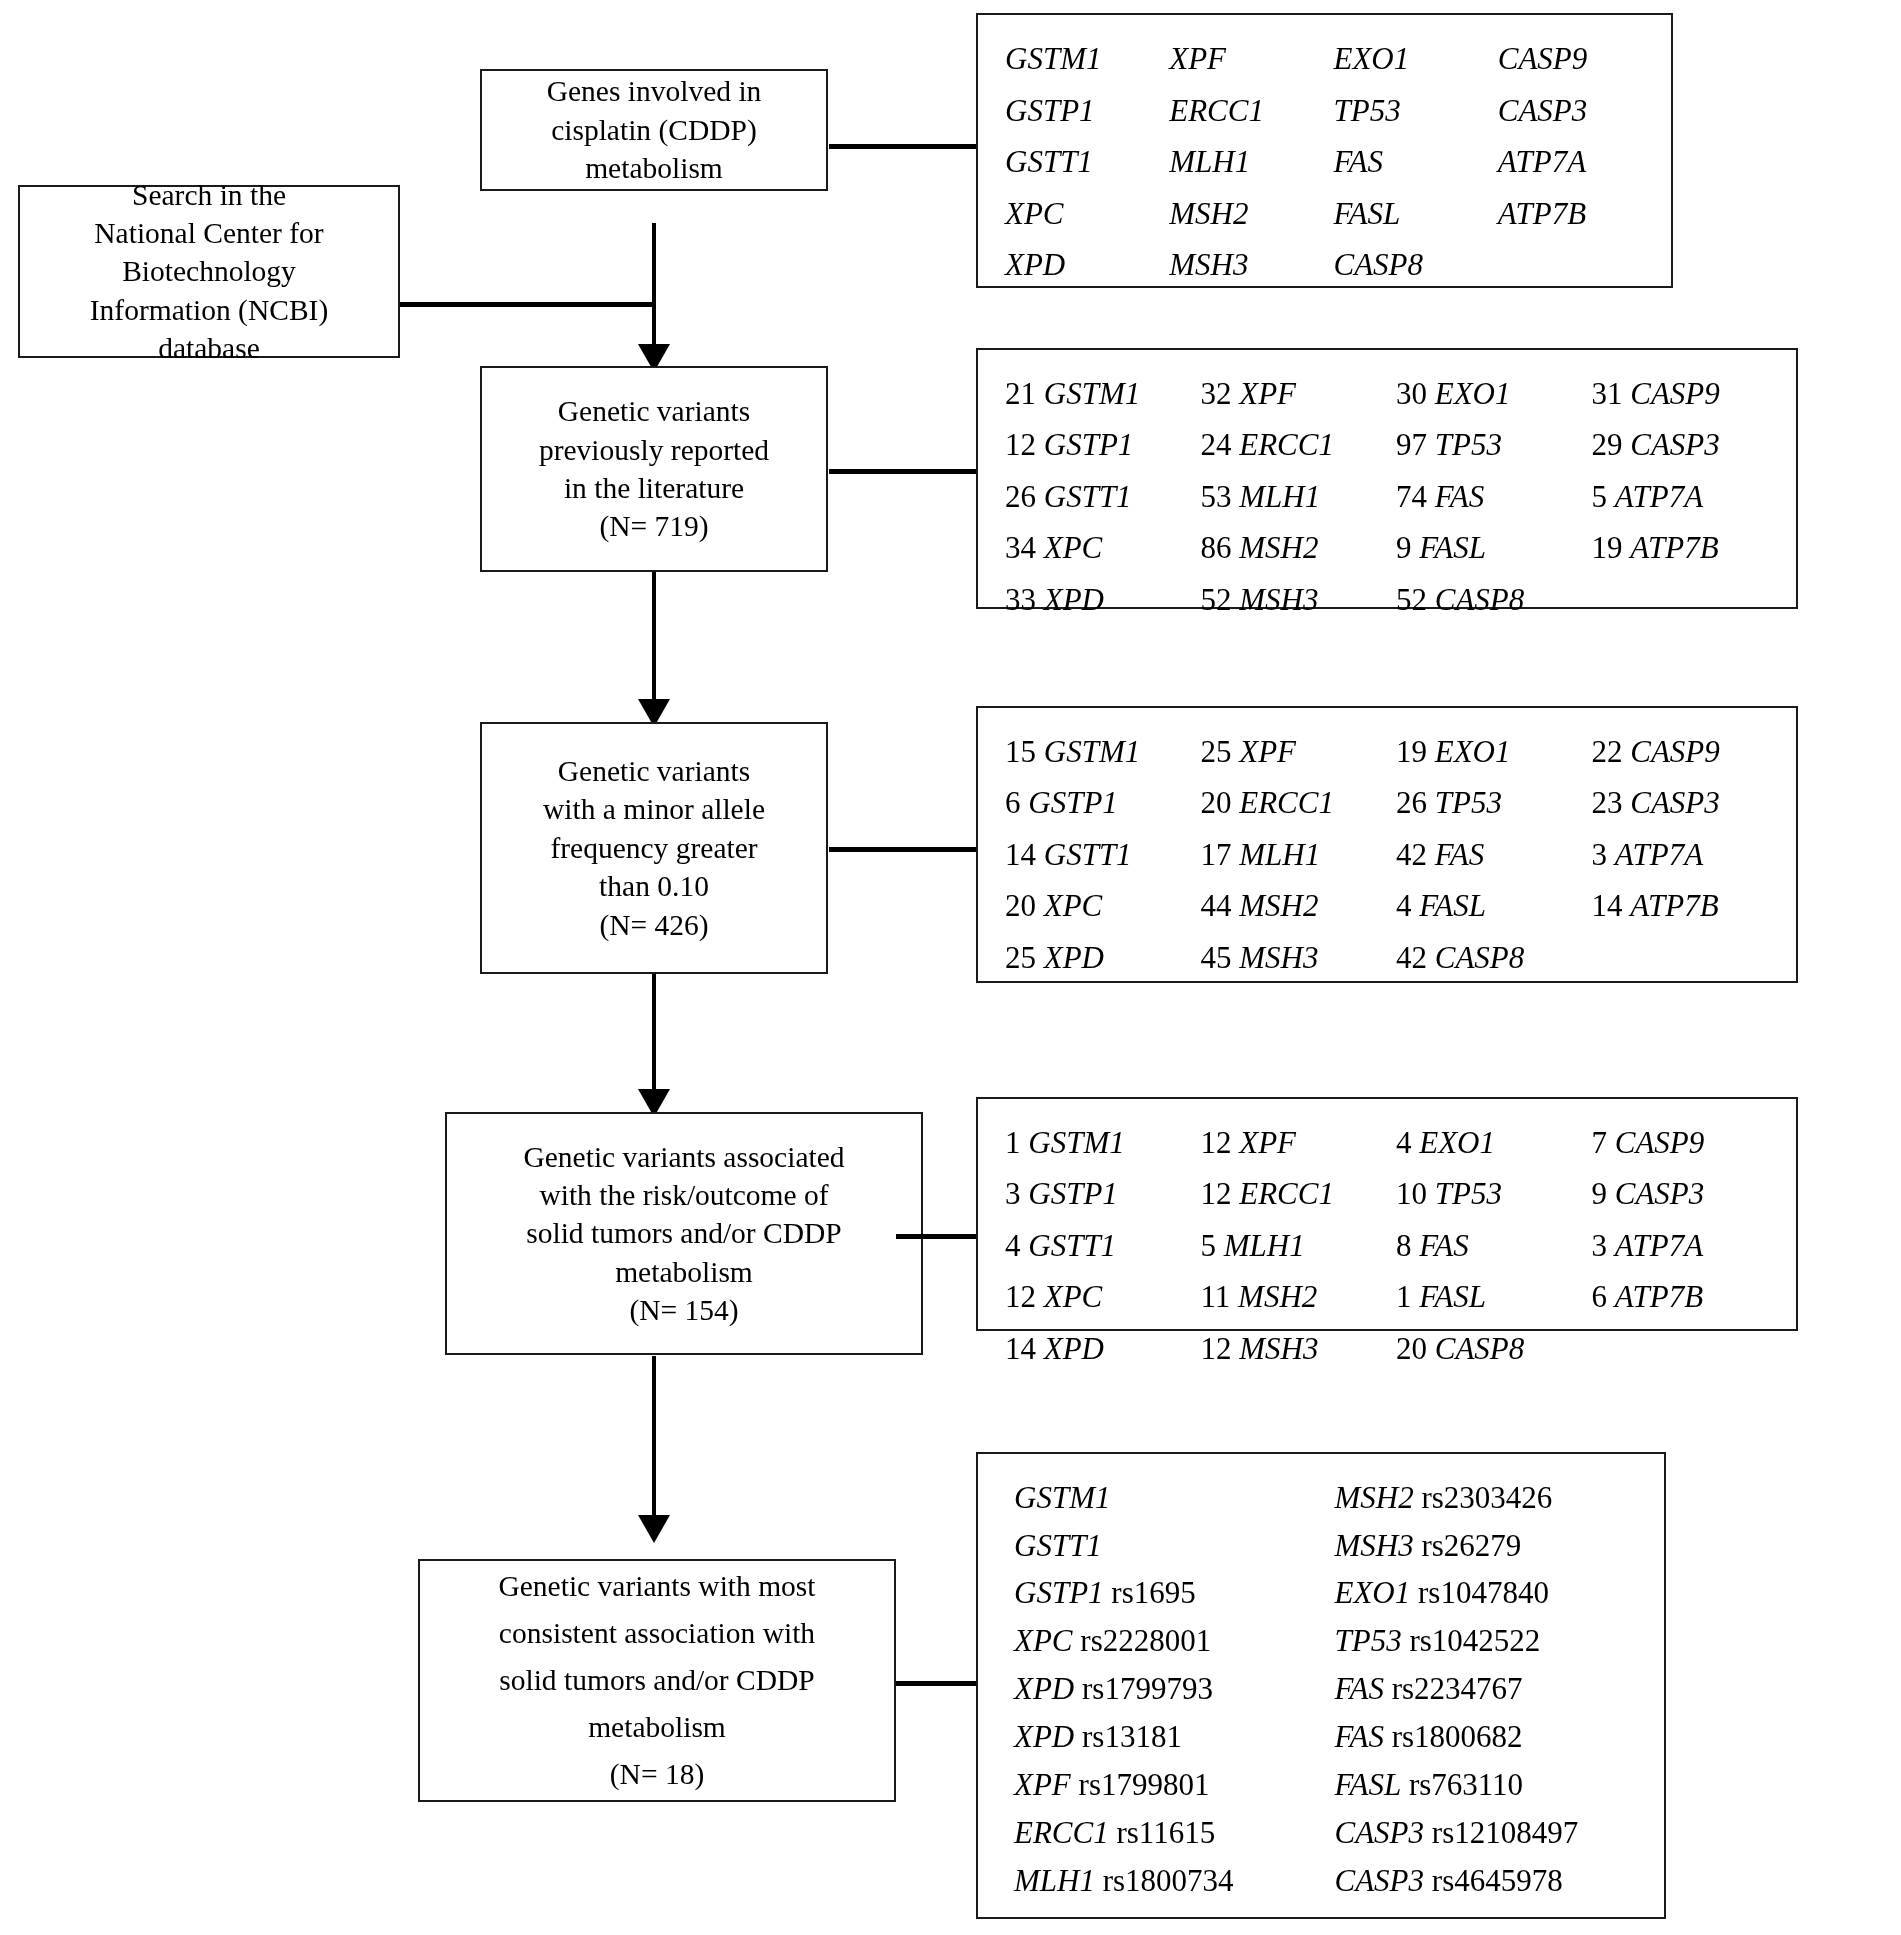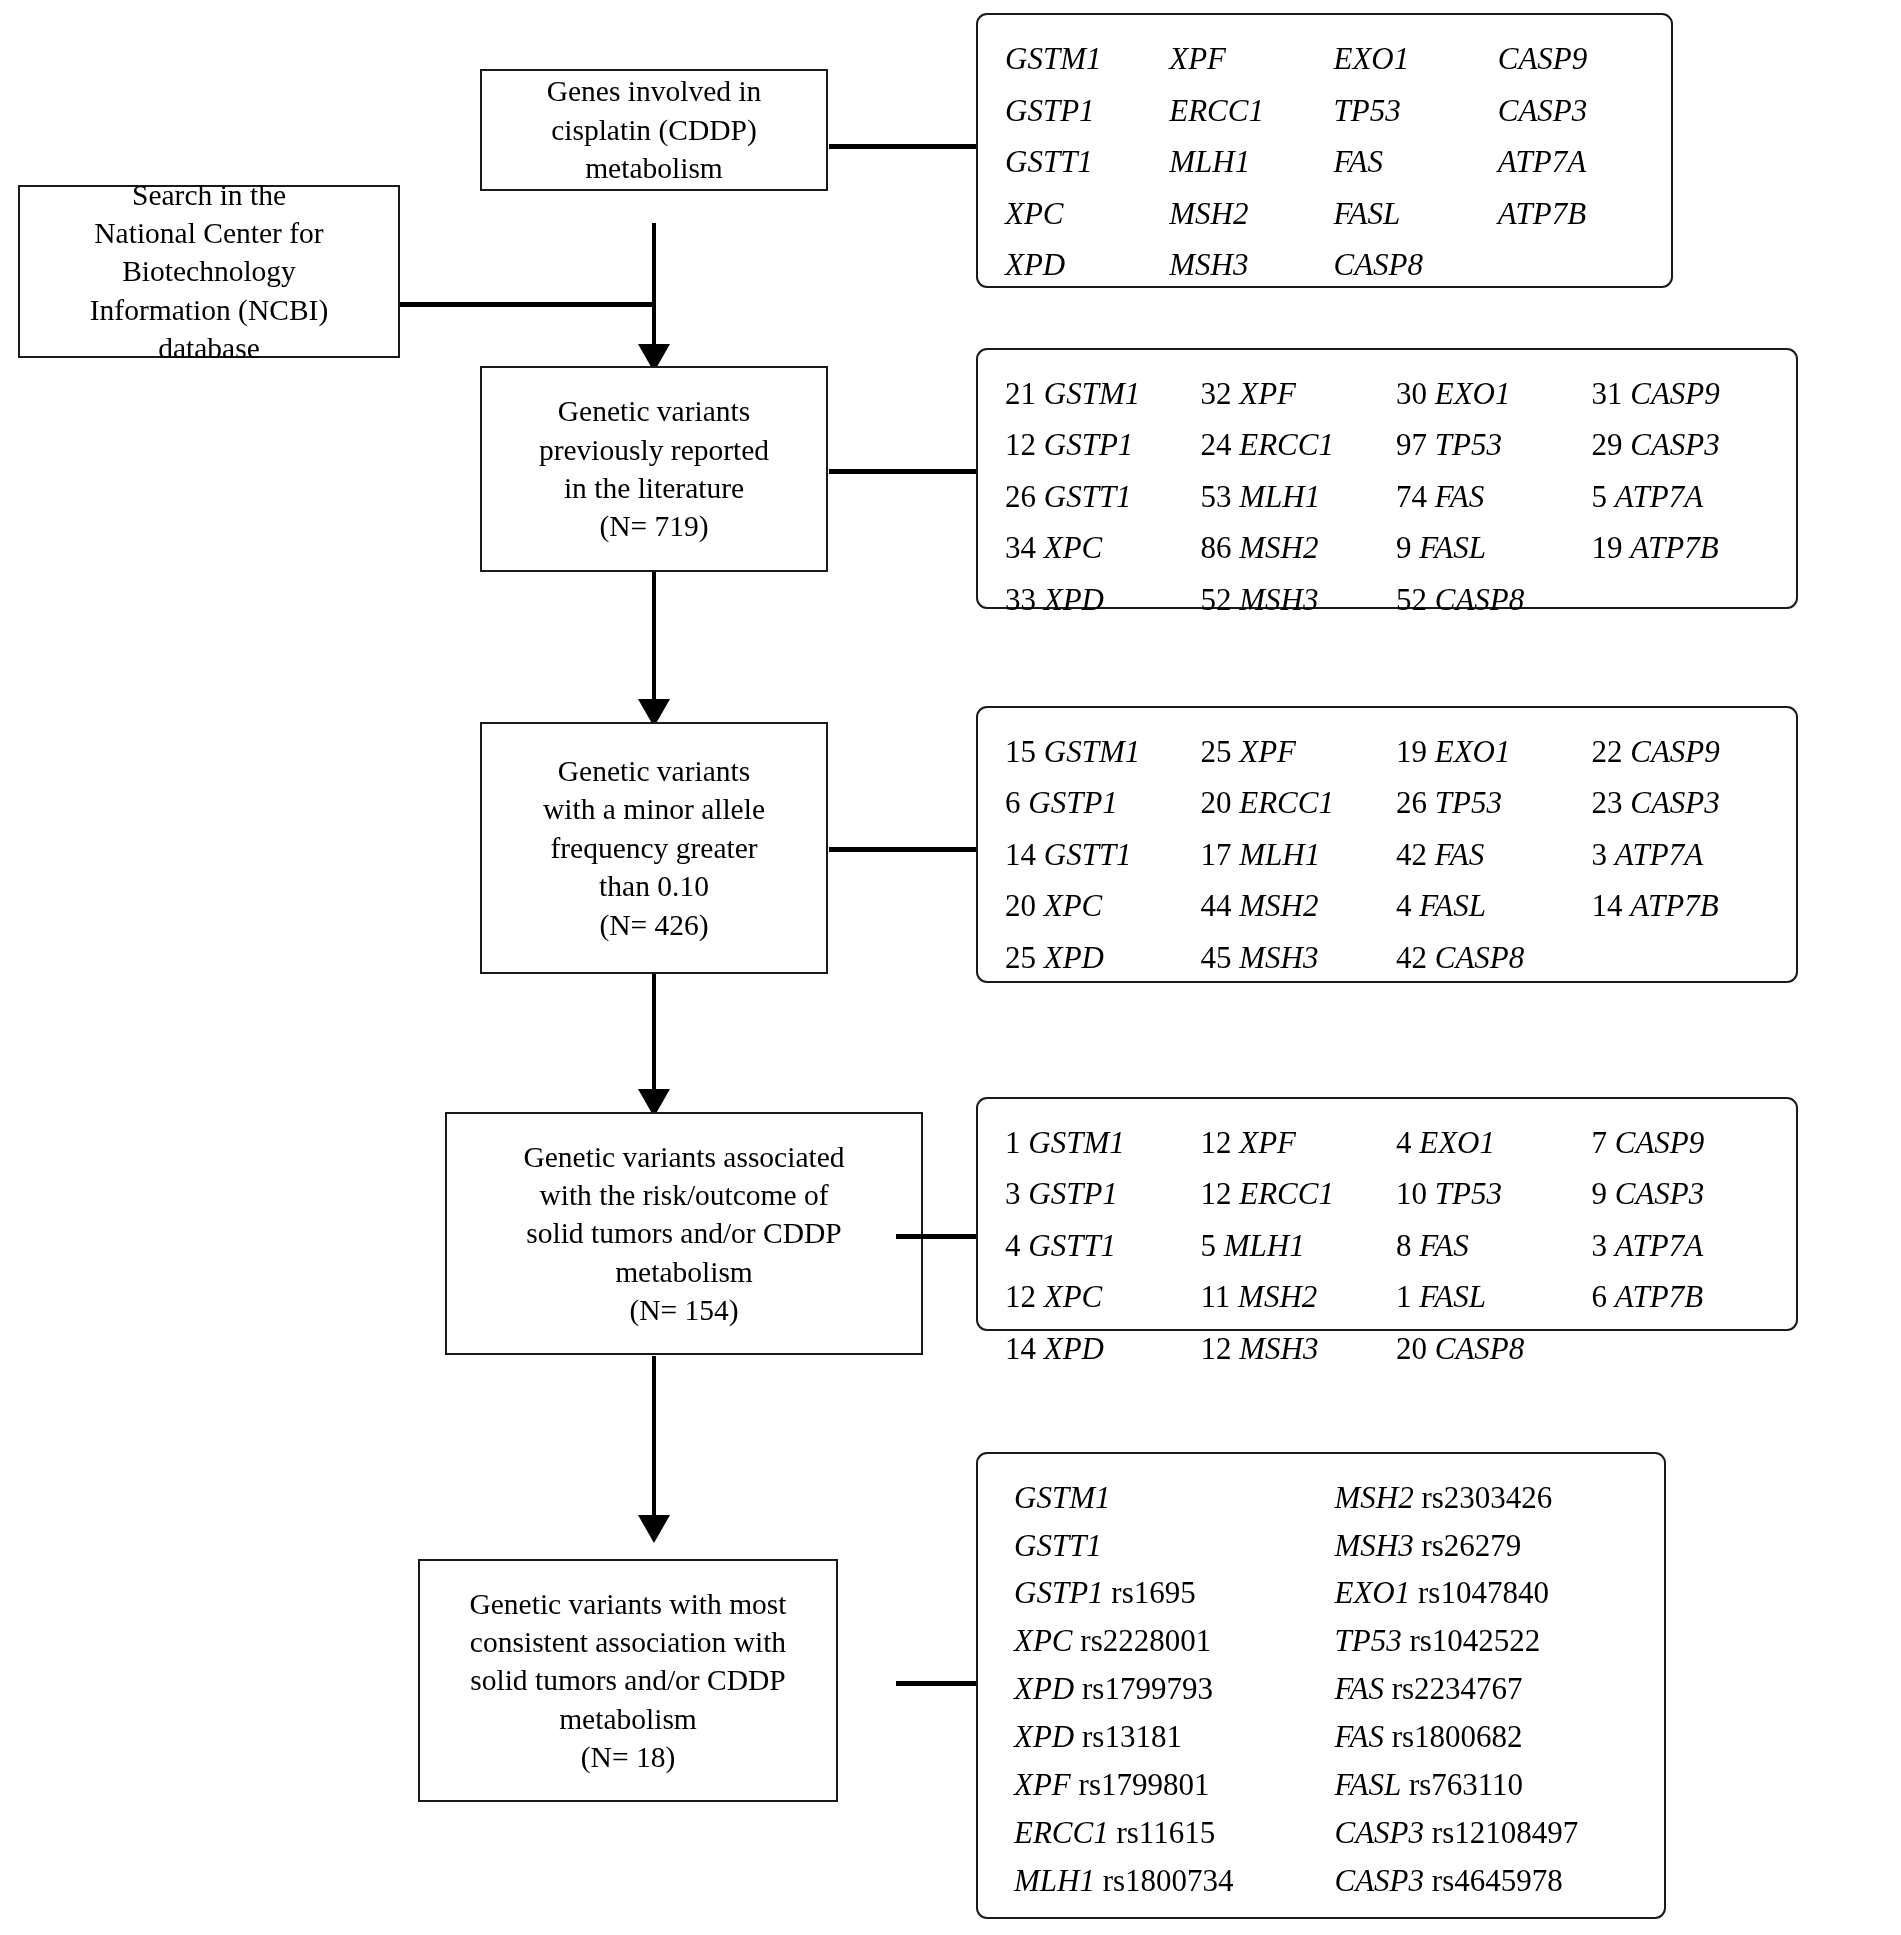--- a/index.html
+++ b/index.html
@@ -28,21 +28,20 @@
     text-align:center;
     line-height:1.30;
     font-size:29.5px;
     padding:6.3px 8px;
   }
   .flowbox .ln{display:block;white-space:nowrap;}
   .listbox{
     justify-content:flex-start;
     align-items:flex-start;
     padding:20.6px 0 20.6px 0;
-    border-radius:11px;
   }
   .grid{
     display:grid;
     width:100%;
     box-sizing:border-box;
   }
   .grid4{
     grid-template-columns:repeat(4,1fr);
     padding-left:27px;
     padding-right:9px;
@@ -139,21 +138,21 @@
     <span class="ln">solid tumors and/or CDDP</span>
     <span class="ln">metabolism</span>
     <span class="ln">(N= 154)</span>
   </div>
 
   <div class="hline" style="left:896px; top:1234px; width:80px;"></div>
 
   <div class="vline" style="left:652px; top:1356px; height:170px;"></div>
   <div class="arrowhead" style="left:638px; top:1515px;"></div>
 
-  <div class="box flowbox" style="left:418px; top:1559px; width:420px; height:243px;">
+  <div class="box flowbox" style="left:418px; top:1559px; width:478px; height:243px;justify-content:space-between;">
     <span class="ln">Genetic variants with most</span>
     <span class="ln">consistent association with</span>
     <span class="ln">solid tumors and/or CDDP</span>
     <span class="ln">metabolism</span>
     <span class="ln">(N= 18)</span>
   </div>
 
   <div class="hline" style="left:896px; top:1681px; width:80px;"></div>
 
   <div class="box listbox" style="left:976px; top:13.4px; width:697px; height:275px;">

